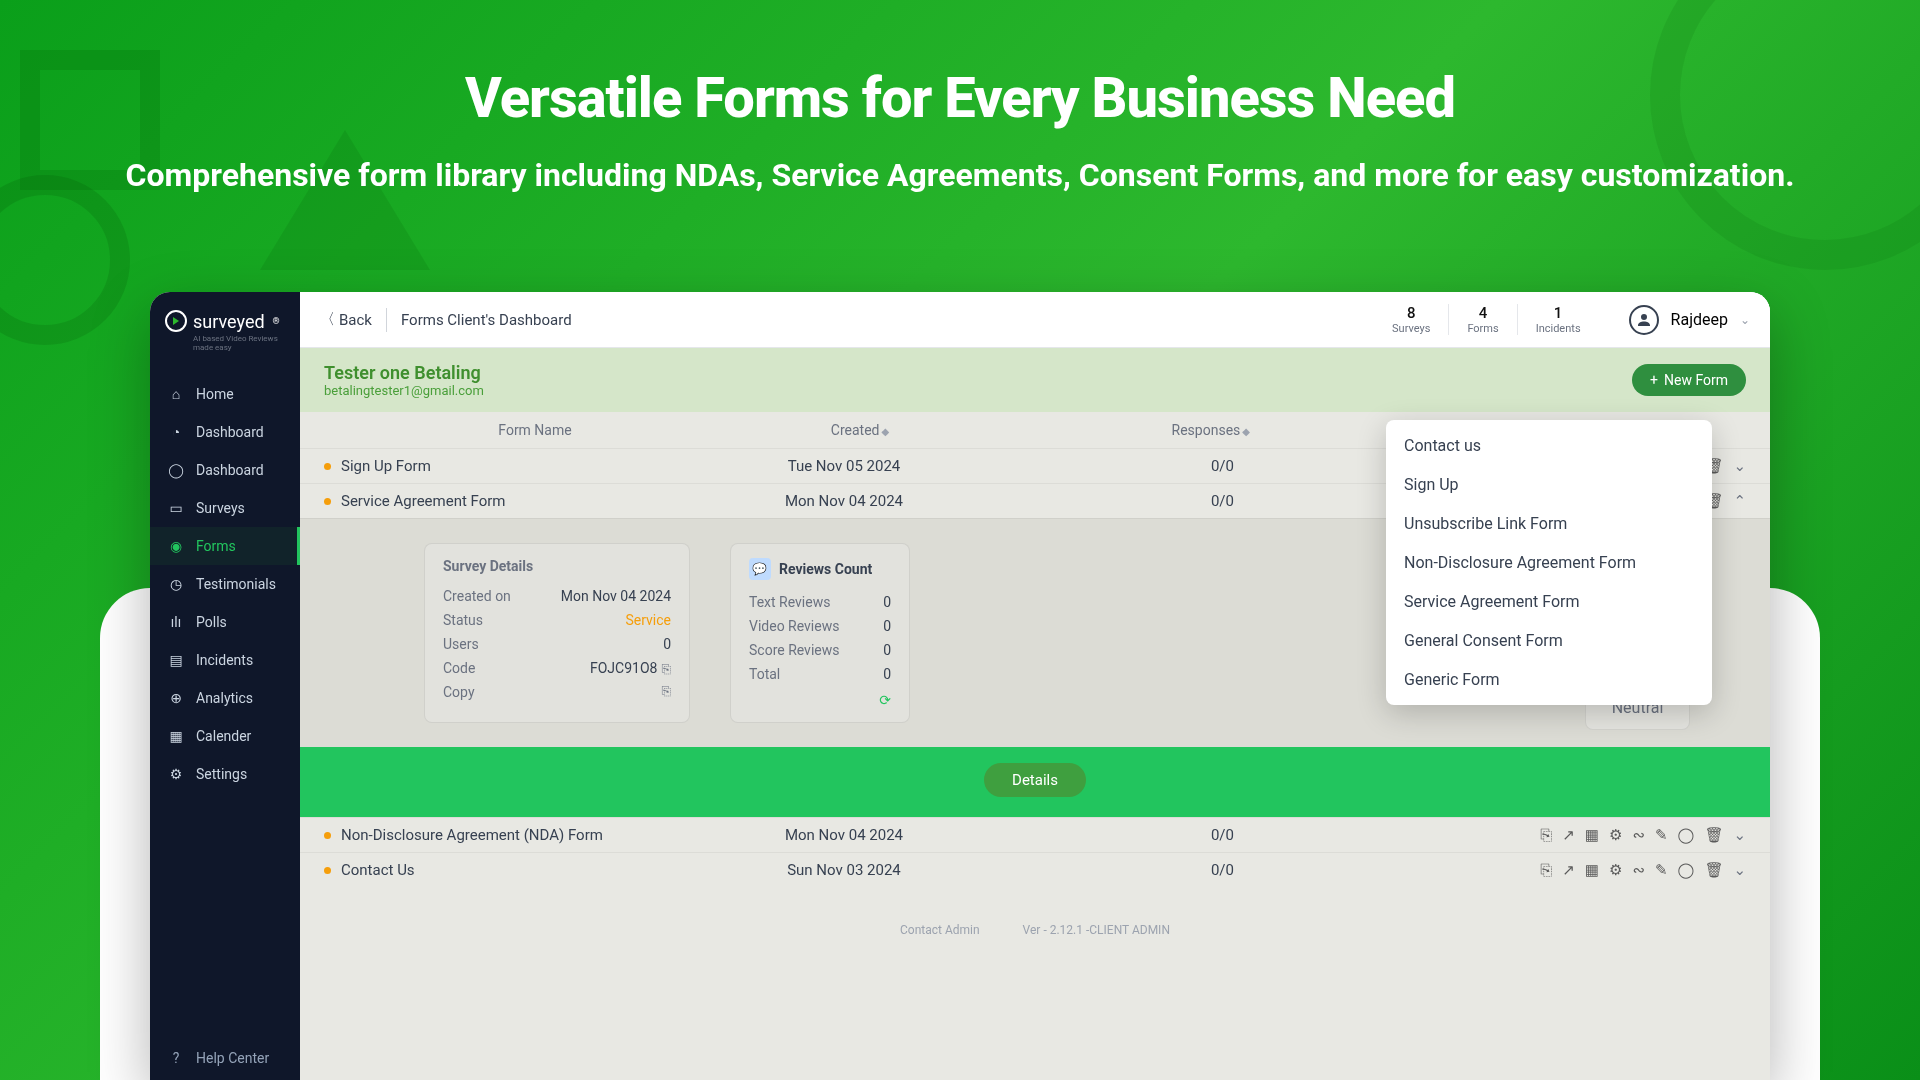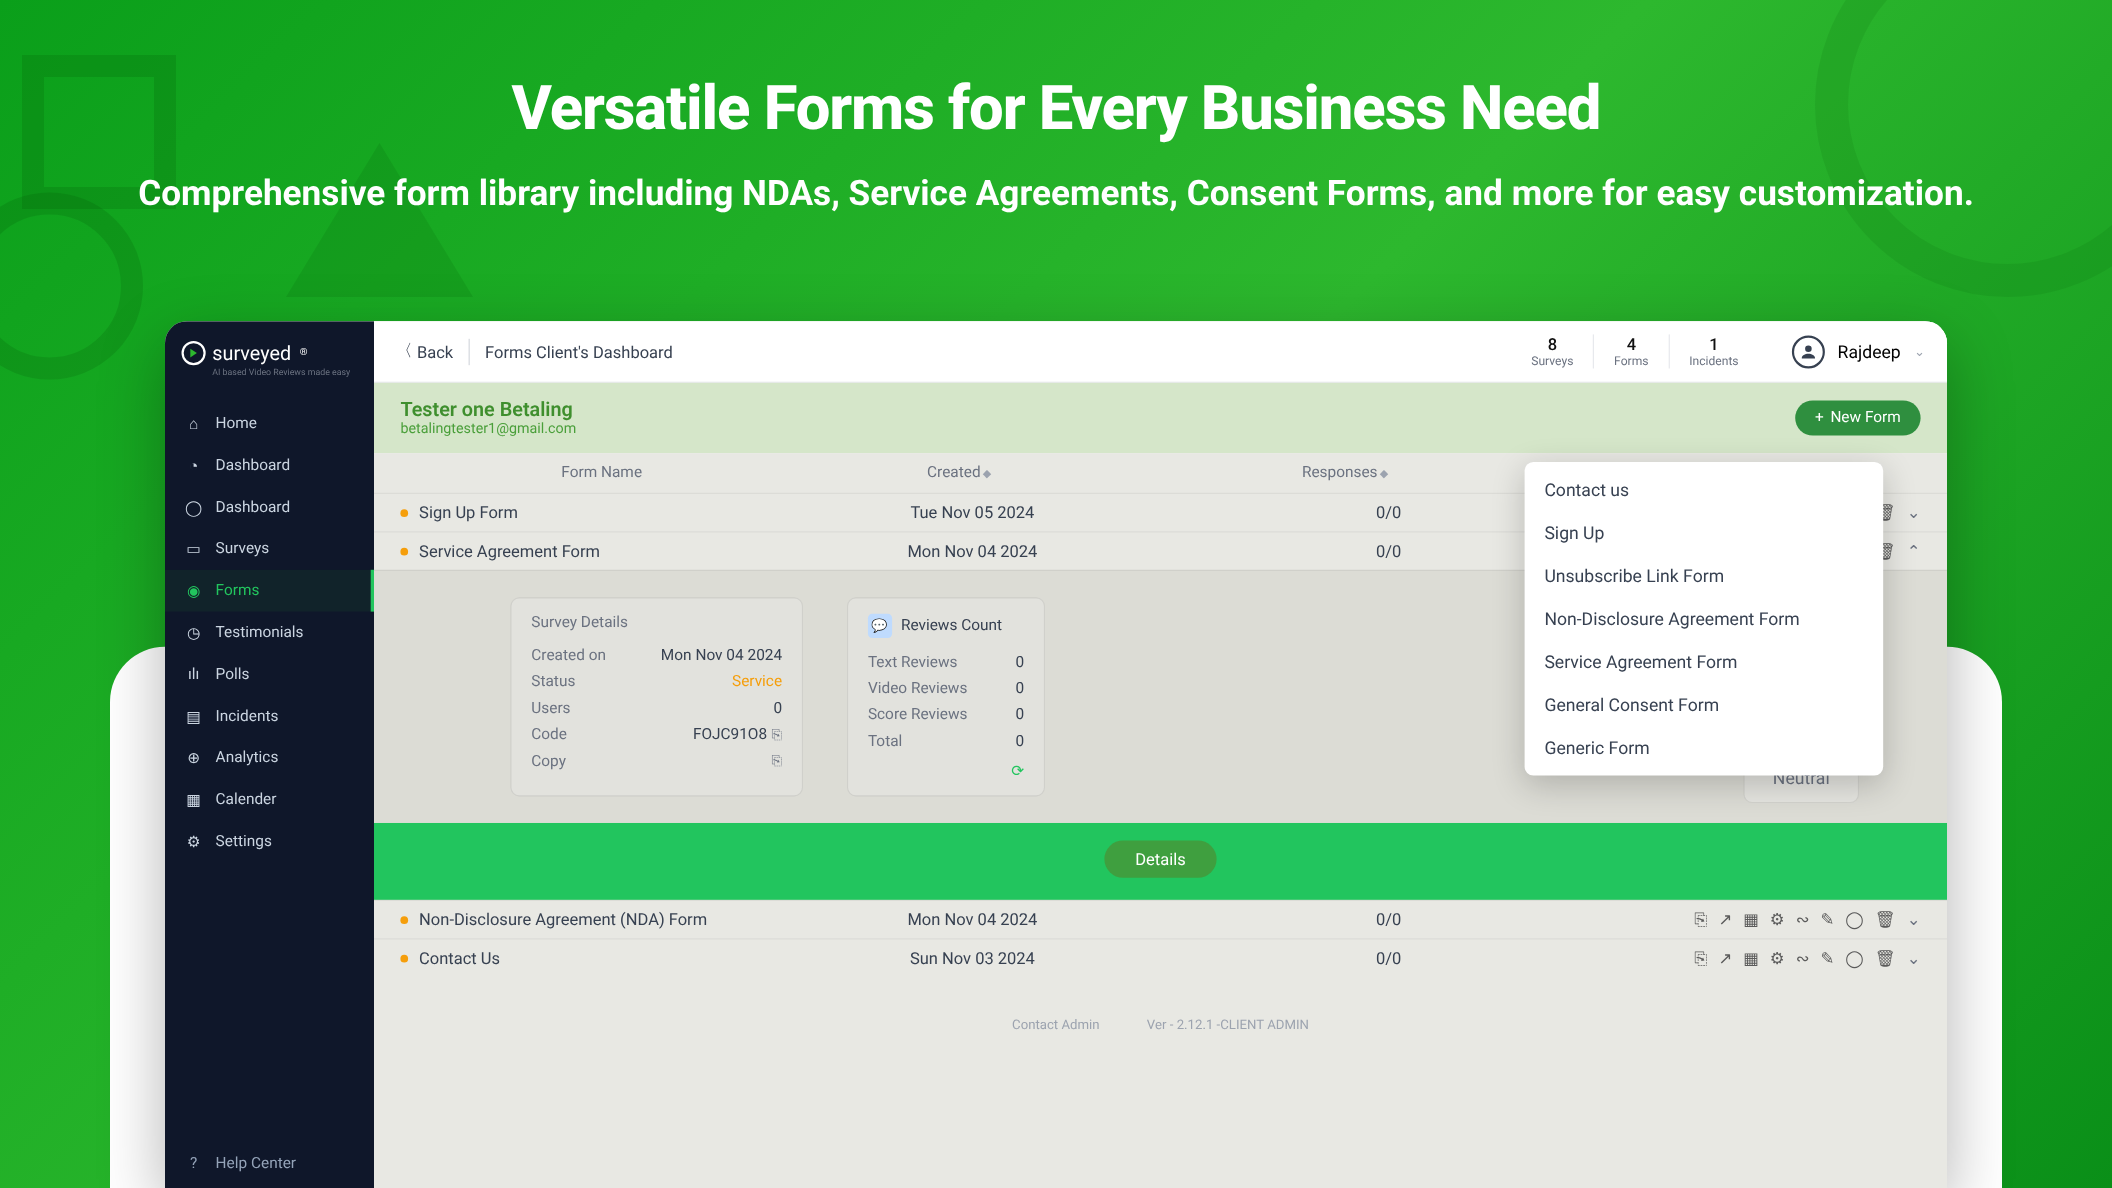--- a/index.html
+++ b/index.html
@@ -7,21 +7,21 @@
 .bg-shapes{position:absolute;top:0;left:0;width:100%;height:100%;pointer-events:none}
 .bg-square{position:absolute;top:50px;left:20px;width:140px;height:140px;border:20px solid rgba(0,70,0,0.15)}
 .bg-circle{position:absolute;top:175px;left:-40px;width:170px;height:170px;border:20px solid rgba(0,70,0,0.15);border-radius:50%}
 .bg-triangle{position:absolute;top:130px;left:260px;width:0;height:0;border-left:85px solid transparent;border-right:85px solid transparent;border-bottom:140px solid rgba(0,70,0,0.12)}
 .bg-right-circle{position:absolute;top:-80px;right:-80px;width:350px;height:350px;border:30px solid rgba(0,80,0,0.1);border-radius:50%}
 .hero{position:absolute;top:65px;left:0;right:0;text-align:center;color:#fff}
 .hero-title{font-size:56px;font-weight:800;letter-spacing:-1px}
 .hero-sub{font-size:32px;font-weight:700;margin-top:20px;line-height:1.5}
 .white-bg{position:absolute;top:588px;left:100px;right:100px;bottom:0;background:#fff;border-radius:50px 50px 0 0}
 .app{position:absolute;top:292px;left:150px;right:150px;bottom:0;background:#f0f0f0;border-radius:20px 20px 0 0;box-shadow:0 20px 60px rgba(0,0,0,.3);display:flex;overflow:hidden}
-.sidebar{width:190px;background:#0f172a;display:flex;flex-direction:column;color:#cbd5e1;font-size:14px}
+.sidebar{width:150px;background:#0f172a;display:flex;flex-direction:column;color:#cbd5e1;font-size:14px}
 .logo{padding:18px 15px 15px}
 .logo-row{display:flex;align-items:center;gap:6px}
 .logo-mark{width:22px;height:22px;border:2px solid #fff;border-radius:50%;position:relative}
 .logo-mark:after{content:"";position:absolute;left:6px;top:5px;width:0;height:0;border-top:4px solid transparent;border-bottom:4px solid transparent;border-left:6px solid #2db82e}
 .logo-txt{color:#fff;font-size:18px;font-weight:400}
 .logo-sup{font-size:9px;color:#fff;margin-left:2px}
 .logo-tag{font-size:8px;color:#6b7280;margin-top:2px;padding-left:28px}
 .nav{flex:1;padding-top:8px}
 .nav-item{display:flex;align-items:center;gap:12px;padding:11px 18px;cursor:pointer;color:#cbd5e1;font-size:14px;position:relative}
 .nav-item.active{background:rgba(45,184,46,.08);color:#22c55e}
@@ -40,34 +40,34 @@
 .stat-lbl{font-size:11px;color:#6b7280}
 .user-block{display:flex;align-items:center;gap:12px;margin-left:30px;cursor:pointer}
 .avatar{width:30px;height:30px;border:2px solid #374151;border-radius:50%;display:flex;align-items:center;justify-content:center}
 .avatar svg{width:18px;height:18px;fill:#374151}
 .chev{color:#9ca3af;font-size:12px}
 .subheader{background:#d5e6c9;padding:14px 24px;display:flex;align-items:center;justify-content:space-between}
 .tester-name{color:#3f8f2e;font-size:18px;font-weight:600}
 .tester-email{color:#4a9f3a;font-size:13px}
 .new-form-btn{background:#2f8f3f;color:#fff;border:none;border-radius:18px;padding:8px 18px;font-size:14px;display:flex;align-items:center;gap:6px;cursor:pointer}
 .content{flex:1;background:#e8e8e3;padding:0;overflow:auto}
-.table-head{display:flex;padding:10px 12px;font-size:14px;color:#6b7280}
+.table-head{display:flex;padding:10px 40px;font-size:14px;color:#6b7280}
 .col-name{flex:0 0 390px;text-align:center}
 .col-created{flex:0 0 260px;text-align:center}
 .col-resp{flex:0 0 260px;text-align:right}
 .col-actions{flex:1}
 .row{display:flex;align-items:center;padding:8px 24px;font-size:15px;color:#374151;border-top:1px solid rgba(0,0,0,.05)}
 .dot{width:7px;height:7px;background:#f59e0b;border-radius:50%;margin-right:10px}
 .row .col-name{text-align:right;display:flex;align-items:center}
 .row-actions{display:flex;gap:10px;margin-left:auto;align-items:center;color:#5a5a5a}
 .row-actions span{cursor:pointer;font-size:15px}
 .chev-sm{font-size:14px;color:#6b7280;cursor:pointer}
 .expanded{background:#dcdcd5;padding:24px;display:flex;gap:40px;position:relative;border-top:1px solid rgba(0,0,0,.05)}
 .card{background:#e2e2dd;border:1px solid rgba(0,0,0,.08);border-radius:8px;padding:14px 18px;font-size:14px}
-.card-title{color:#6b7280;margin-bottom:10px;font-size:14px;font-weight:400}
+.card-title{color:#6b7280;margin-bottom:10px;font-size:14px;font-weight:700}
 .card-row{display:flex;justify-content:space-between;padding:4px 0;font-size:14px}
 .card-row .k{color:#6b7280}
 .card-row .v{color:#374151}
 .v.active{color:#f59e0b}
 .card.survey{width:266px;margin-left:100px}
 .card.reviews{width:180px}
 .reviews .card-title{display:flex;align-items:center;gap:8px;color:#374151}
 .rev-icon{width:22px;height:22px;background:#bfdbfe;border-radius:4px;display:inline-flex;align-items:center;justify-content:center;font-size:12px}
 .refresh-ic{text-align:right;color:#22c55e;cursor:pointer;margin-top:6px}
 .neutral-card{position:absolute;right:80px;top:110px;background:#e5e5e0;border:1px solid rgba(0,0,0,.08);border-radius:8px;width:105px;padding:12px;text-align:center}

